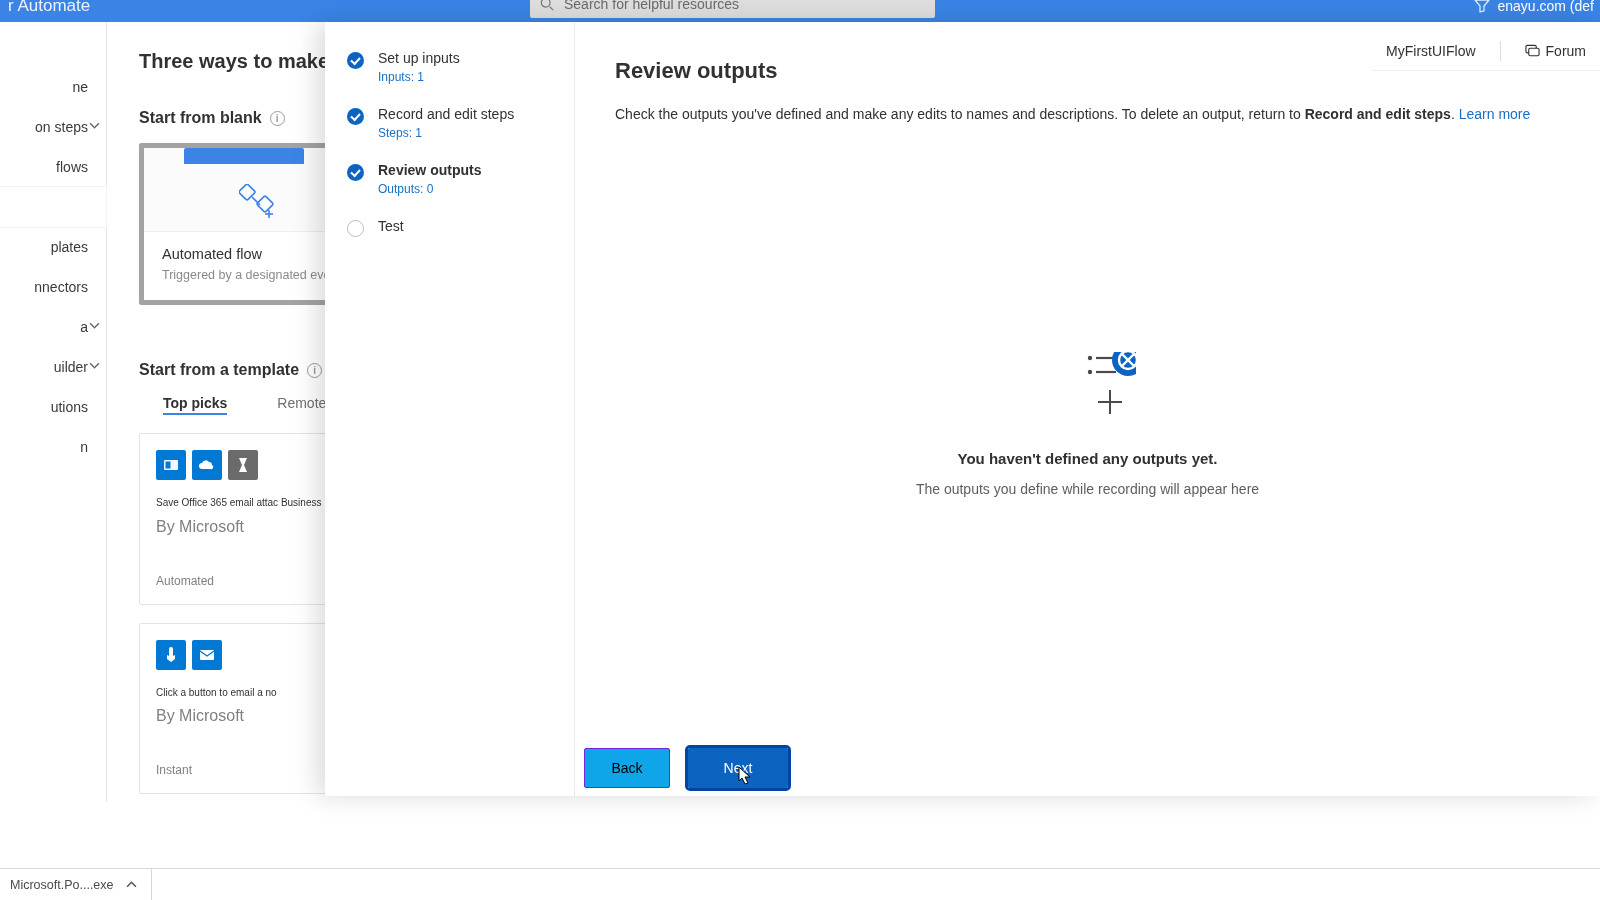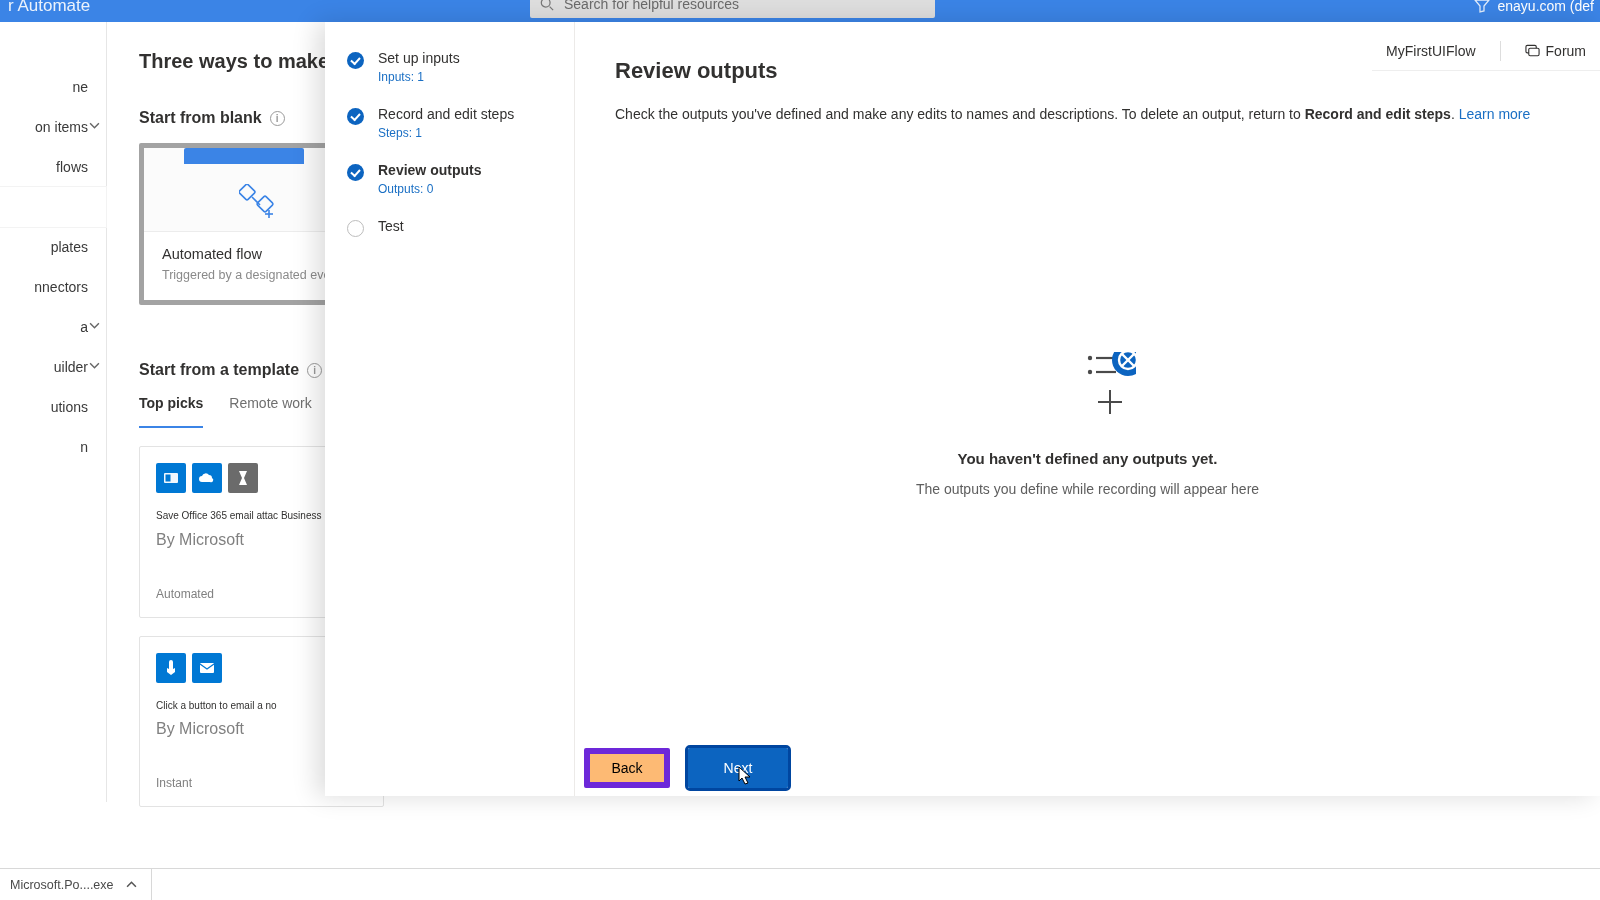--- a/index.html
+++ b/index.html
@@ -28,21 +28,21 @@
 
 .card{margin-top:16px;width:245px;border:5px solid #a3a3a3;border-radius:2px;background:#fff;}
 .card .hdr{height:84px;background:#fbfbfb;border-bottom:1px solid #ececec;position:relative;}
 .card .bluebar{position:absolute;top:0;left:40px;width:120px;height:16px;background:#3b84e6;border-radius:2px 2px 0 0;}
 .flow-icon{position:absolute;left:95px;top:36px;}
 .card .body{padding:14px 18px 18px;}
 .card .title{font-size:14.5px;color:#323130;}
 .card .sub{font-size:12.5px;color:#8a8a8a;margin-top:6px;}
 
 .tabs{display:flex;gap:26px;margin-top:16px;font-size:14px;color:#6f6f6f;}
-.tab{padding-bottom:15px;cursor:pointer;}
+.tab{padding-bottom:2px;cursor:pointer;margin-left:24px;}
 .tab.active{color:#323130;font-weight:600;border-bottom:2.5px solid #3b84e6;}
 
 .tmpl{margin-top:18px;width:245px;border:1px solid #e3e3e3;border-radius:2px;padding:16px;background:#fff;}
 .tmpl .icons{display:flex;gap:6px;margin-bottom:16px;}
 .tmpl .ico{width:30px;height:30px;border-radius:2px;display:flex;align-items:center;justify-content:center;color:#fff;font-size:14px;}
 .tmpl .t-title{font-size:10px;color:#323130;line-height:1.35;}
 .tmpl .t-by{font-size:16px;color:#808080;margin-top:8px;}
 .tmpl .t-kind{font-size:12px;color:#808080;margin-top:38px;}
 
 
@@ -62,21 +62,21 @@
 .wiz-right .desc{margin-top:20px;font-size:14px;color:#323130;line-height:1.45;}
 .wiz-right .desc b{font-weight:600;}
 .wiz-right .desc a{color:#1a6fc4;text-decoration:none;}
 
 .empty{position:absolute;left:0;right:0;top:330px;text-align:center;}
 .empty .illus{display:inline-block;margin-bottom:26px;position:relative;width:96px;height:72px;}
 .empty h3{font-size:15px;font-weight:600;color:#323130;}
 .empty p{font-size:14px;color:#5e5e5e;margin-top:14px;}
 
 .footer{position:absolute;left:584px;bottom:112px;display:flex;gap:18px;align-items:center;}
-.btn{height:40px;min-width:86px;display:flex;align-items:center;justify-content:center;font-size:14px;border:6px solid #6d28d9;border-radius:2px;background:#fdba74;cursor:pointer;}
+.btn{height:40px;min-width:86px;display:flex;align-items:center;justify-content:center;font-size:14px;border:1px solid #6d28d9;border-radius:2px;background:#0ea5e9;cursor:pointer;}
 .btn.primary{background:#0c64c0;color:#fff;border:1px solid #0c64c0;outline:3px solid #0046a0;min-width:100px;position:relative;}
 .cursor{position:absolute;left:48px;top:16px;}
 
 
 .subhdr{position:absolute;right:0;top:31px;height:40px;display:flex;align-items:center;gap:24px;padding:0 14px;background:#fff;border-bottom:1px solid #eee;font-size:14px;color:#323130;z-index:5;}
 .subhdr .div{width:1px;height:20px;background:#ddd;}
 .subhdr .fitem{display:flex;align-items:center;gap:6px;}
 
 
 .dlbar{position:absolute;left:0;right:0;bottom:0;height:32px;border-top:1px solid #d8d8d8;background:#fff;display:flex;align-items:flex-end;font-size:12.5px;color:#4a4a4a;padding-left:6px;}
@@ -111,21 +111,21 @@
         <rect x="1" y="1" width="11" height="8" rx="1.5" fill="none" stroke="#323130" stroke-width="1.2"></rect>
         <rect x="4" y="4" width="11" height="8" rx="1.5" fill="#fff" stroke="#323130" stroke-width="1.2"></rect>
       </svg>
     <span>Forum</span>
   </div>
 </div>
 
 <div class="left-nav">
   <div class="item">ne</div>
   <div class="item">
-      <span>on items</span>
+      <span>on steps</span>
       <svg class="chev" width="11" height="11" viewBox="0 0 10 10">
         <path d="M1 3l4 4 4-4" fill="none" stroke="#666" stroke-width="1.3"></path>
       </svg>
     </div>
   <div class="item">flows</div>
   <div class="item act">ate</div>
   <div class="item">plates</div>
   <div class="item">nnectors</div>
   <div class="item">
       <span>a</span>

